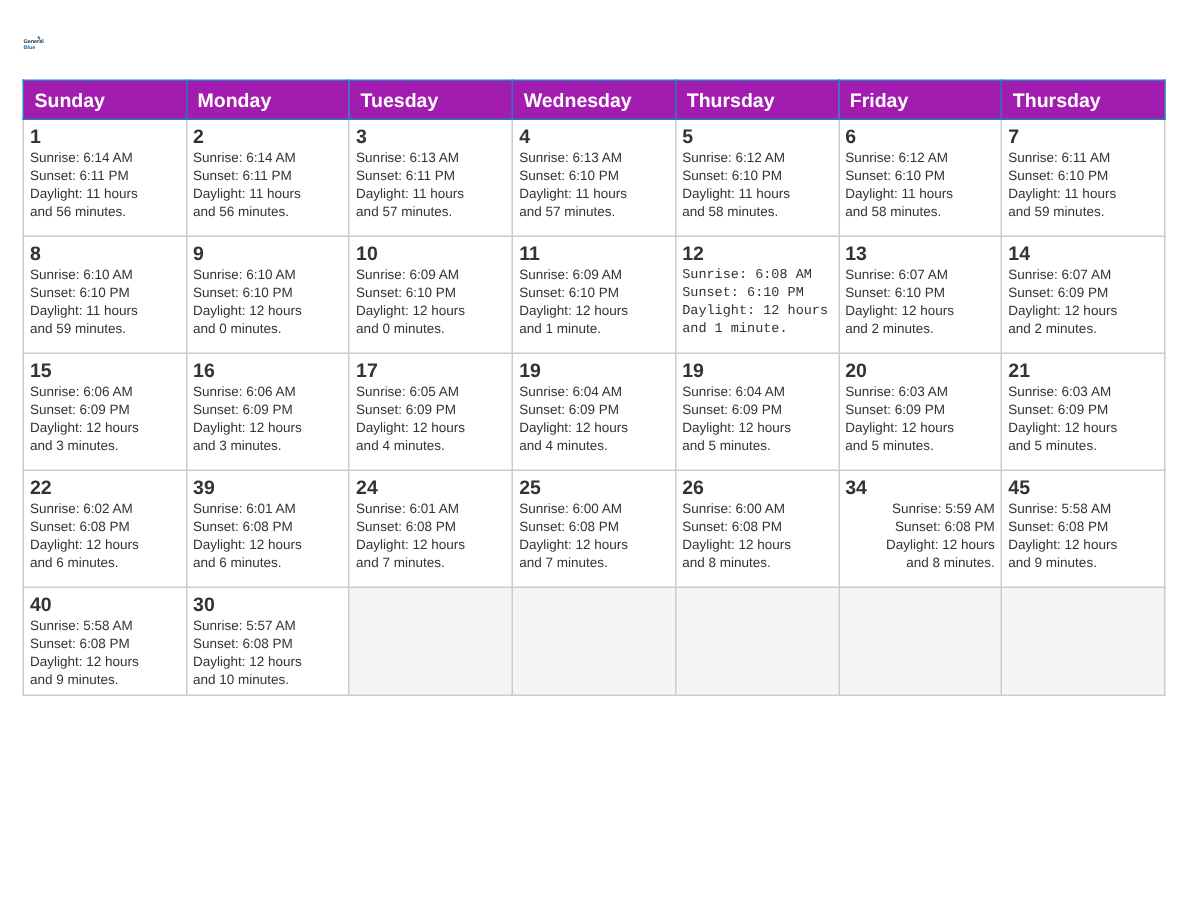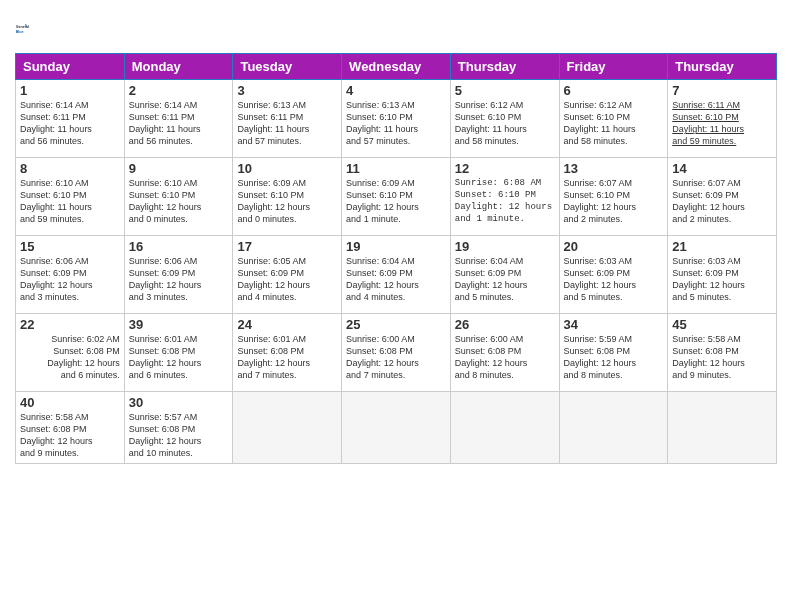--- a/index.html
+++ b/index.html
@@ -163,21 +163,21 @@
           </td>
           <td>
             <span class="day-num">6</span>
             <div class="day-info" style="white-space: pre-line;">Sunrise: 6:12 AM
 Sunset: 6:10 PM
 Daylight: 11 hours
 and 58 minutes.</div>
           </td>
           <td>
             <span class="day-num">7</span>
-            <div class="day-info" style="white-space: pre-line; text-decoration: underline;">Sunrise: 6:11 AM
+            <div class="day-info" style="white-space: pre-line;">Sunrise: 6:11 AM
 Sunset: 6:10 PM
 Daylight: 11 hours
 and 59 minutes.</div>
           </td>
         </tr>
         <tr>
           <td>
             <span class="day-num">8</span>
             <div class="day-info" style="white-space: pre-line;">Sunrise: 6:10 AM
 Sunset: 6:10 PM
@@ -274,21 +274,21 @@
             <span class="day-num">21</span>
             <div class="day-info" style="white-space: pre-line;">Sunrise: 6:03 AM
 Sunset: 6:09 PM
 Daylight: 12 hours
 and 5 minutes.</div>
           </td>
         </tr>
         <tr>
           <td>
             <span class="day-num">22</span>
-            <div class="day-info" style="white-space: pre-line; text-align: right;">Sunrise: 6:02 AM
+            <div class="day-info" style="white-space: pre-line;">Sunrise: 6:02 AM
 Sunset: 6:08 PM
 Daylight: 12 hours
 and 6 minutes.</div>
           </td>
           <td>
             <span class="day-num">39</span>
             <div class="day-info" style="white-space: pre-line;">Sunrise: 6:01 AM
 Sunset: 6:08 PM
 Daylight: 12 hours
 and 6 minutes.</div>
@@ -309,21 +309,21 @@
           </td>
           <td>
             <span class="day-num">26</span>
             <div class="day-info" style="white-space: pre-line;">Sunrise: 6:00 AM
 Sunset: 6:08 PM
 Daylight: 12 hours
 and 8 minutes.</div>
           </td>
           <td>
             <span class="day-num">34</span>
-            <div class="day-info" style="white-space: pre-line;">Sunrise: 5:59 AM
+            <div class="day-info" style="white-space: pre-line; text-align: right;">Sunrise: 5:59 AM
 Sunset: 6:08 PM
 Daylight: 12 hours
 and 8 minutes.</div>
           </td>
           <td>
             <span class="day-num">45</span>
             <div class="day-info" style="white-space: pre-line;">Sunrise: 5:58 AM
 Sunset: 6:08 PM
 Daylight: 12 hours
 and 9 minutes.</div>

